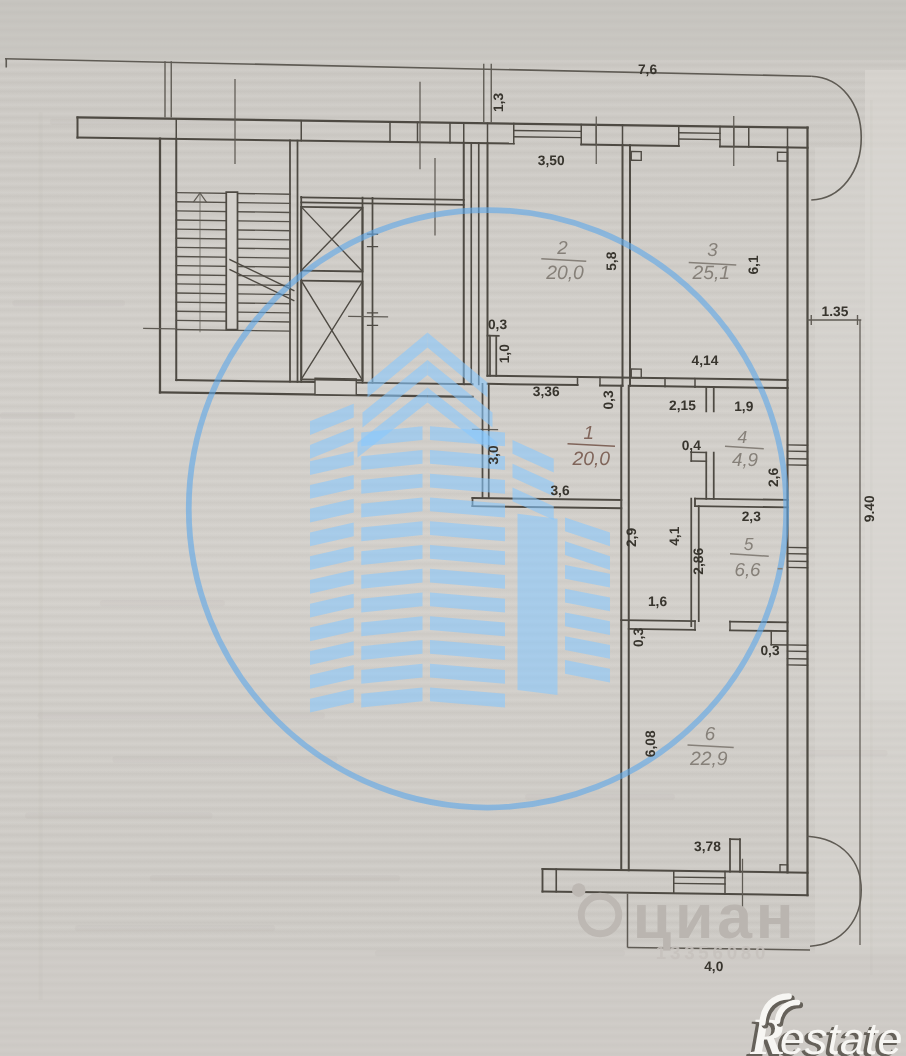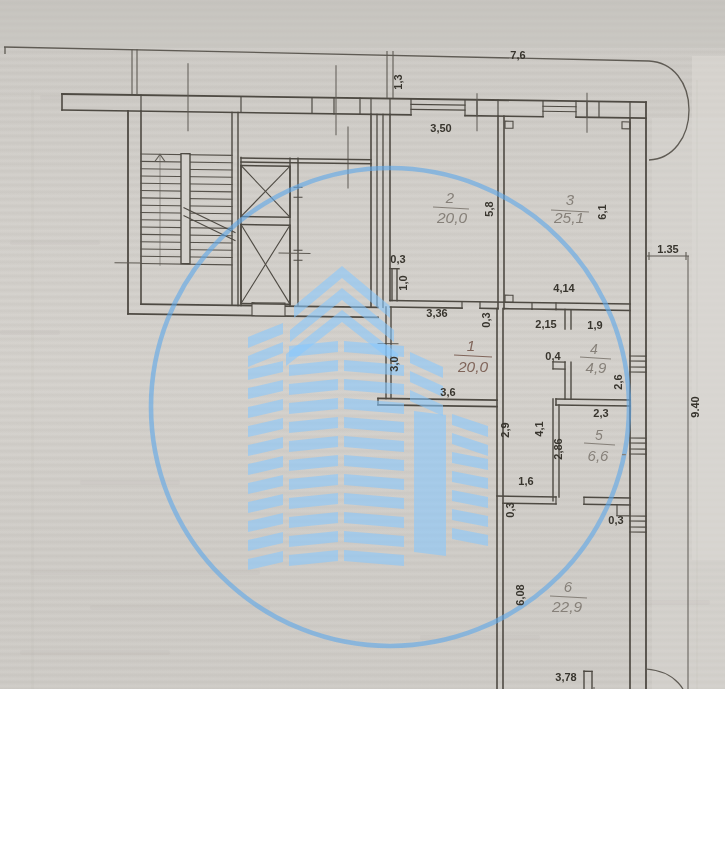--- a/index.html
+++ b/index.html
@@ -1,14 +1,14 @@
 <!DOCTYPE html>
 <html><head><meta charset="utf-8"><style>
 html,body{margin:0;padding:0;}
-#page{position:relative;width:725px;height:689px;overflow:hidden;
+#page{position:relative;width:725px;height:845px;overflow:hidden;
 background:
  repeating-linear-gradient(180deg, rgba(255,255,255,0.05) 0px, rgba(120,116,110,0.06) 3px, rgba(255,255,255,0.05) 7px),
  linear-gradient(180deg,#c6c3be 0%,#cdcac5 6%,#d2cfca 30%,#d4d1cc 55%,#cfccc7 80%,#cecbc6 100%);
 font-family:"Liberation Sans", sans-serif;}
 svg{position:absolute;left:0;top:0;}
 </style></head><body>
 <div id="page">
 <svg width="725" height="845" viewBox="0 0 725 845">
 <rect x="0" y="0" width="725" height="48" fill="#c7c4bf" opacity="0.55"></rect>
 <rect x="692" y="56" width="33" height="504" fill="#dcd9d4" opacity="0.6"></rect>

